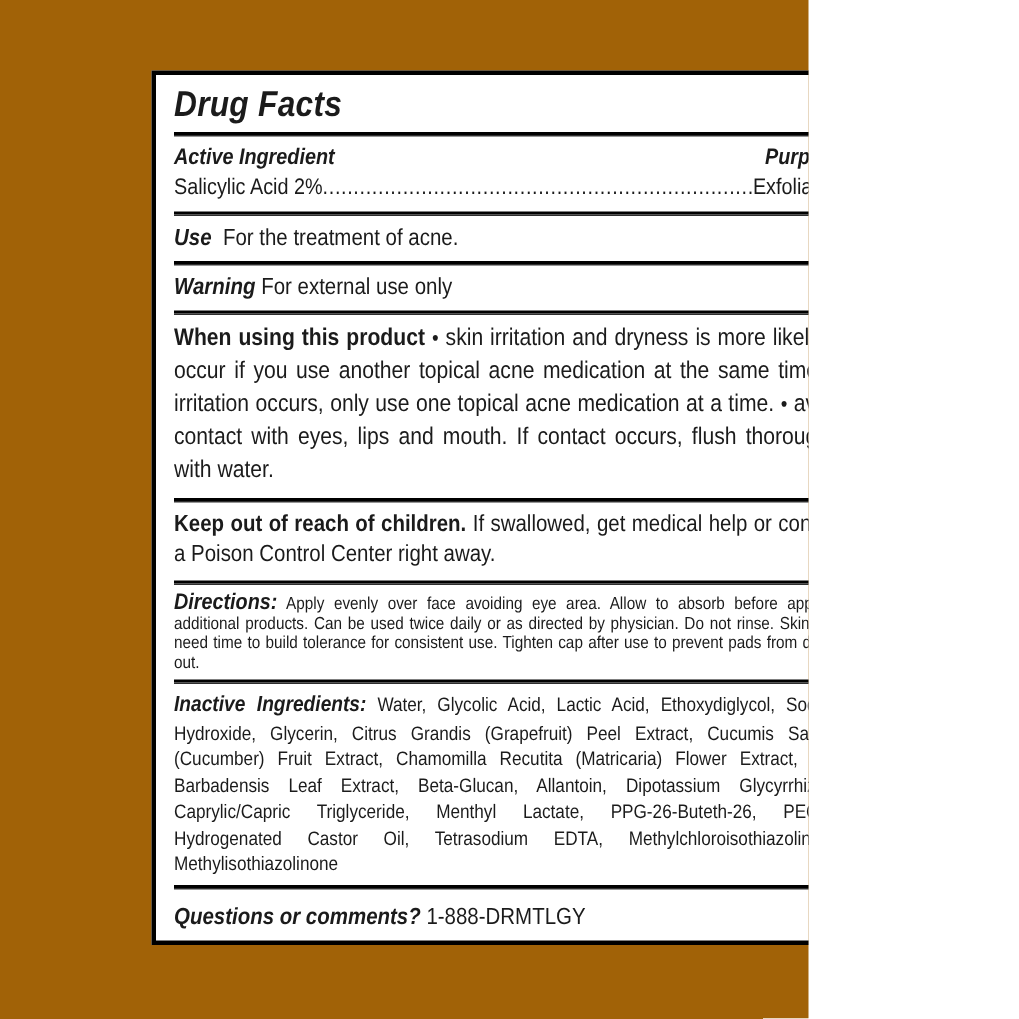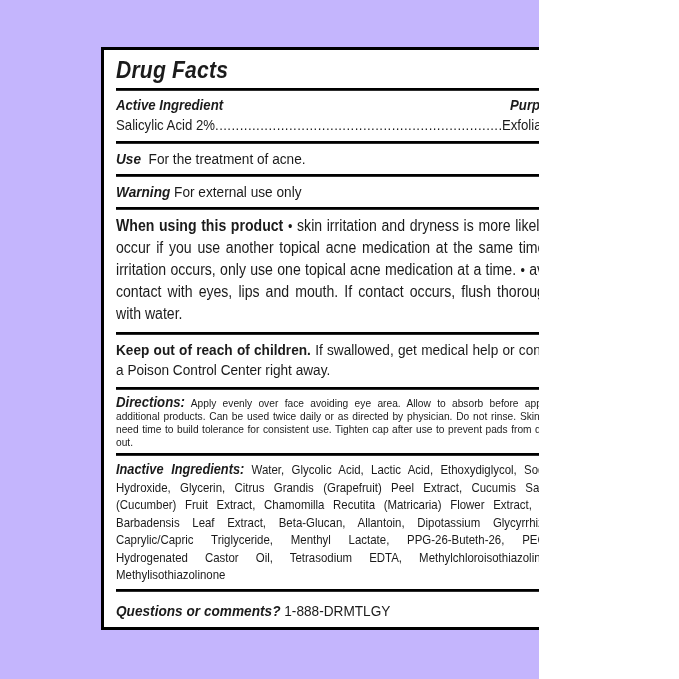--- a/index.html
+++ b/index.html
@@ -2,21 +2,21 @@
 <html><head>
 <meta charset="utf-8">
 <style>
   * { margin: 0; padding: 0; box-sizing: border-box; }
   html, body { width: 679px; height: 679px; background: #ffffff; }
   body { font-family: "Liberation Sans", "DejaVu Sans", sans-serif; color: #1b1b1b; }
 
   .canvas {
     position: relative;
     width: 539px; height: 679px;
-    background: #c4b5fd;
+    background: #a16207;
     overflow: hidden;
   }
 
   .facts-box {
     position: absolute;
     left: 101px; top: 47px;
     width: 477px; height: 583px;
     border: 3px solid #000;
     background: #fff;
     padding: 0 12px;

